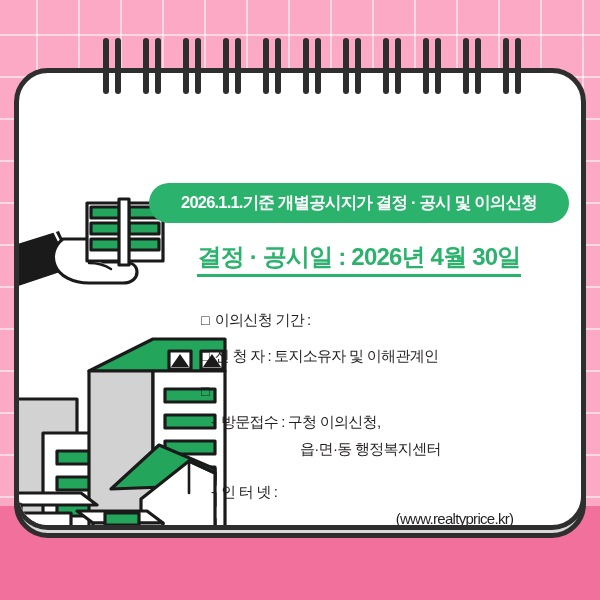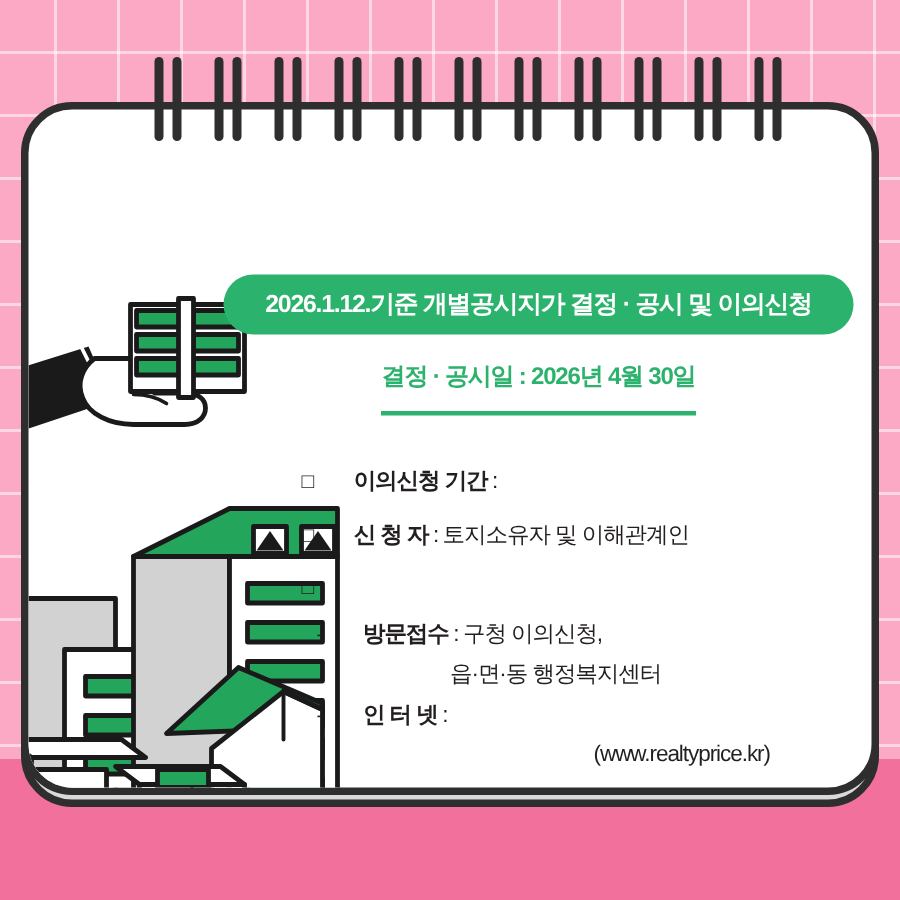--- a/index.html
+++ b/index.html
@@ -137,25 +137,25 @@
   .subhead-wrap {
     position: absolute;
     left: 10px;
     top: 78px;
     width: 420px;
     text-align: center;
   }
   .subhead {
     display: inline-block;
     color: #2BB26C;
-    font-size: 16px;
+    font-size: 24px;
     font-weight: bold;
     letter-spacing: -0.8px;
     white-space: nowrap;
-    padding-bottom: 12px;
+    padding-bottom: 1px;
     border-bottom: 3px solid #2BB26C;
   }
 
   .body-list {
     position: absolute;
     left: 62px;
     top: 148px;
     width: 400px;
     color: #231f20;
   }
@@ -166,33 +166,32 @@
     font-size: 15px;
     letter-spacing: -0.7px;
     margin-bottom: 17px;
   }
   .row .mark {
     font-size: 14px;
     margin-right: 6px;
     color: #231f20;
   }
   .row .lbl {
-    font-weight: bold;
-    margin-left: 21px;
+    font-weight: normal;
   }
   .row .val {
     font-weight: normal;
     margin-left: 3px;
   }
   .row.sub {
     margin-bottom: 8px;
     padding-left: 10px;
   }
   .row.cont {
-    margin-bottom: 8px;
+    margin-bottom: 24px;
     padding-left: 96px;
   }
   .row.cont2 {
     margin-bottom: 8px;
     padding-left: 104px;
     justify-content: center;
   }
   .row.tight { margin-bottom: 14px; }
 </style>
 </head>
@@ -282,21 +281,21 @@
           <path d="M74 352 L144 352" fill="none" stroke="#1a1a1a" stroke-width="2.6"></path>
           <path d="M74 374 L144 374" fill="none" stroke="#1a1a1a" stroke-width="2.6"></path>
           <path d="M109 330 L109 396" fill="none" stroke="#1a1a1a" stroke-width="2.6"></path>
           <rect x="86" y="320" width="34" height="12" fill="#23a65c"></rect>
         </g>
       </g>
     </svg>
 
     <div class="content">
 
-      <div class="banner">2026.1.12.기준 개별공시지가 결정 · 공시 및 이의신청</div>
+      <div class="banner">2026.1.1.기준 개별공시지가 결정 · 공시 및 이의신청</div>
 
       <div class="subhead-wrap">
         <span class="subhead">결정 · 공시일 : 2026년 4월 30일</span>
       </div>
 
       <div class="body-list">
 
         <div class="row">
           <span class="mark">□</span>
           <span class="lbl">이의신청 기간</span>

